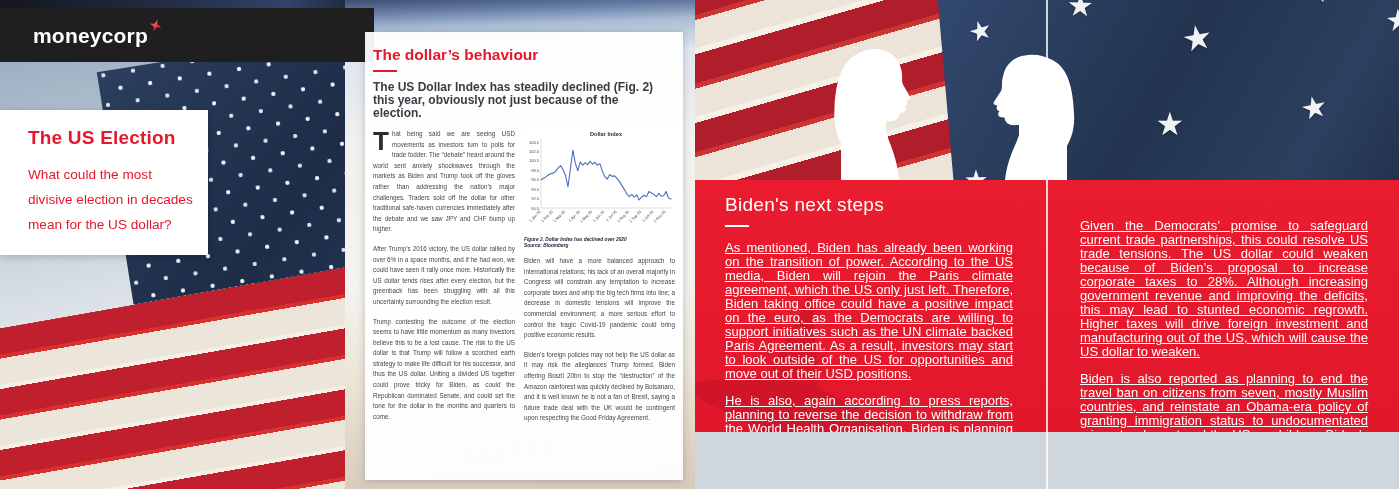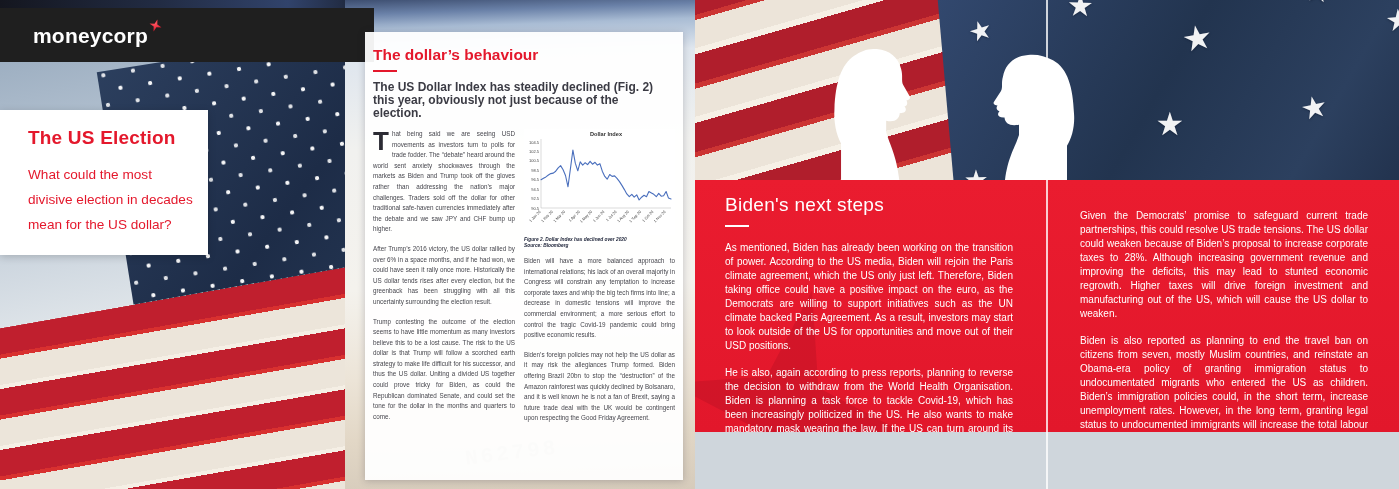--- a/index.html
+++ b/index.html
@@ -73,22 +73,22 @@
   
   .red-section{position:absolute;left:0;top:180px;width:704px;height:252px;
     background:linear-gradient(180deg,#ea1c2f,#e2172b);overflow:hidden;}
   .wm-spark{position:absolute;left:-28px;bottom:-96px;width:240px;height:240px;
     background:rgba(120,5,22,.16);transform:rotate(12deg);
     clip-path:polygon(50% 0%,61% 39%,100% 50%,61% 61%,50% 100%,39% 61%,0% 50%,39% 39%);}
   .red-col1{position:absolute;left:30px;top:14px;width:288px;}
   .red-col2{position:absolute;left:385px;top:27px;width:288px;}
   .red-heading{color:#fff;font-size:19px;font-weight:500;letter-spacing:.3px;margin:0;}
   .white-dash{width:24px;height:2px;background:#fff;margin:9px 0 14px 0;}
-  .red-col1 p,.red-col2 p{color:#fff;font-size:10px;line-height:14px;margin:2px 0 13px 0;
-    text-align:justify;text-justify:inter-word;}
+  .red-col1 p,.red-col2 p{color:#fff;font-size:13px;line-height:14px;margin:12px 0 13px 0;
+    text-align:justify;text-justify:inter-word;text-decoration:underline;}
 </style>
 </head>
 <body>
 
 <div class="spread">
 
   <div class="left-bg">
     <div class="top-dark-band"></div>
     <div class="canton-left"></div>
     <div class="stripes-left"></div>

